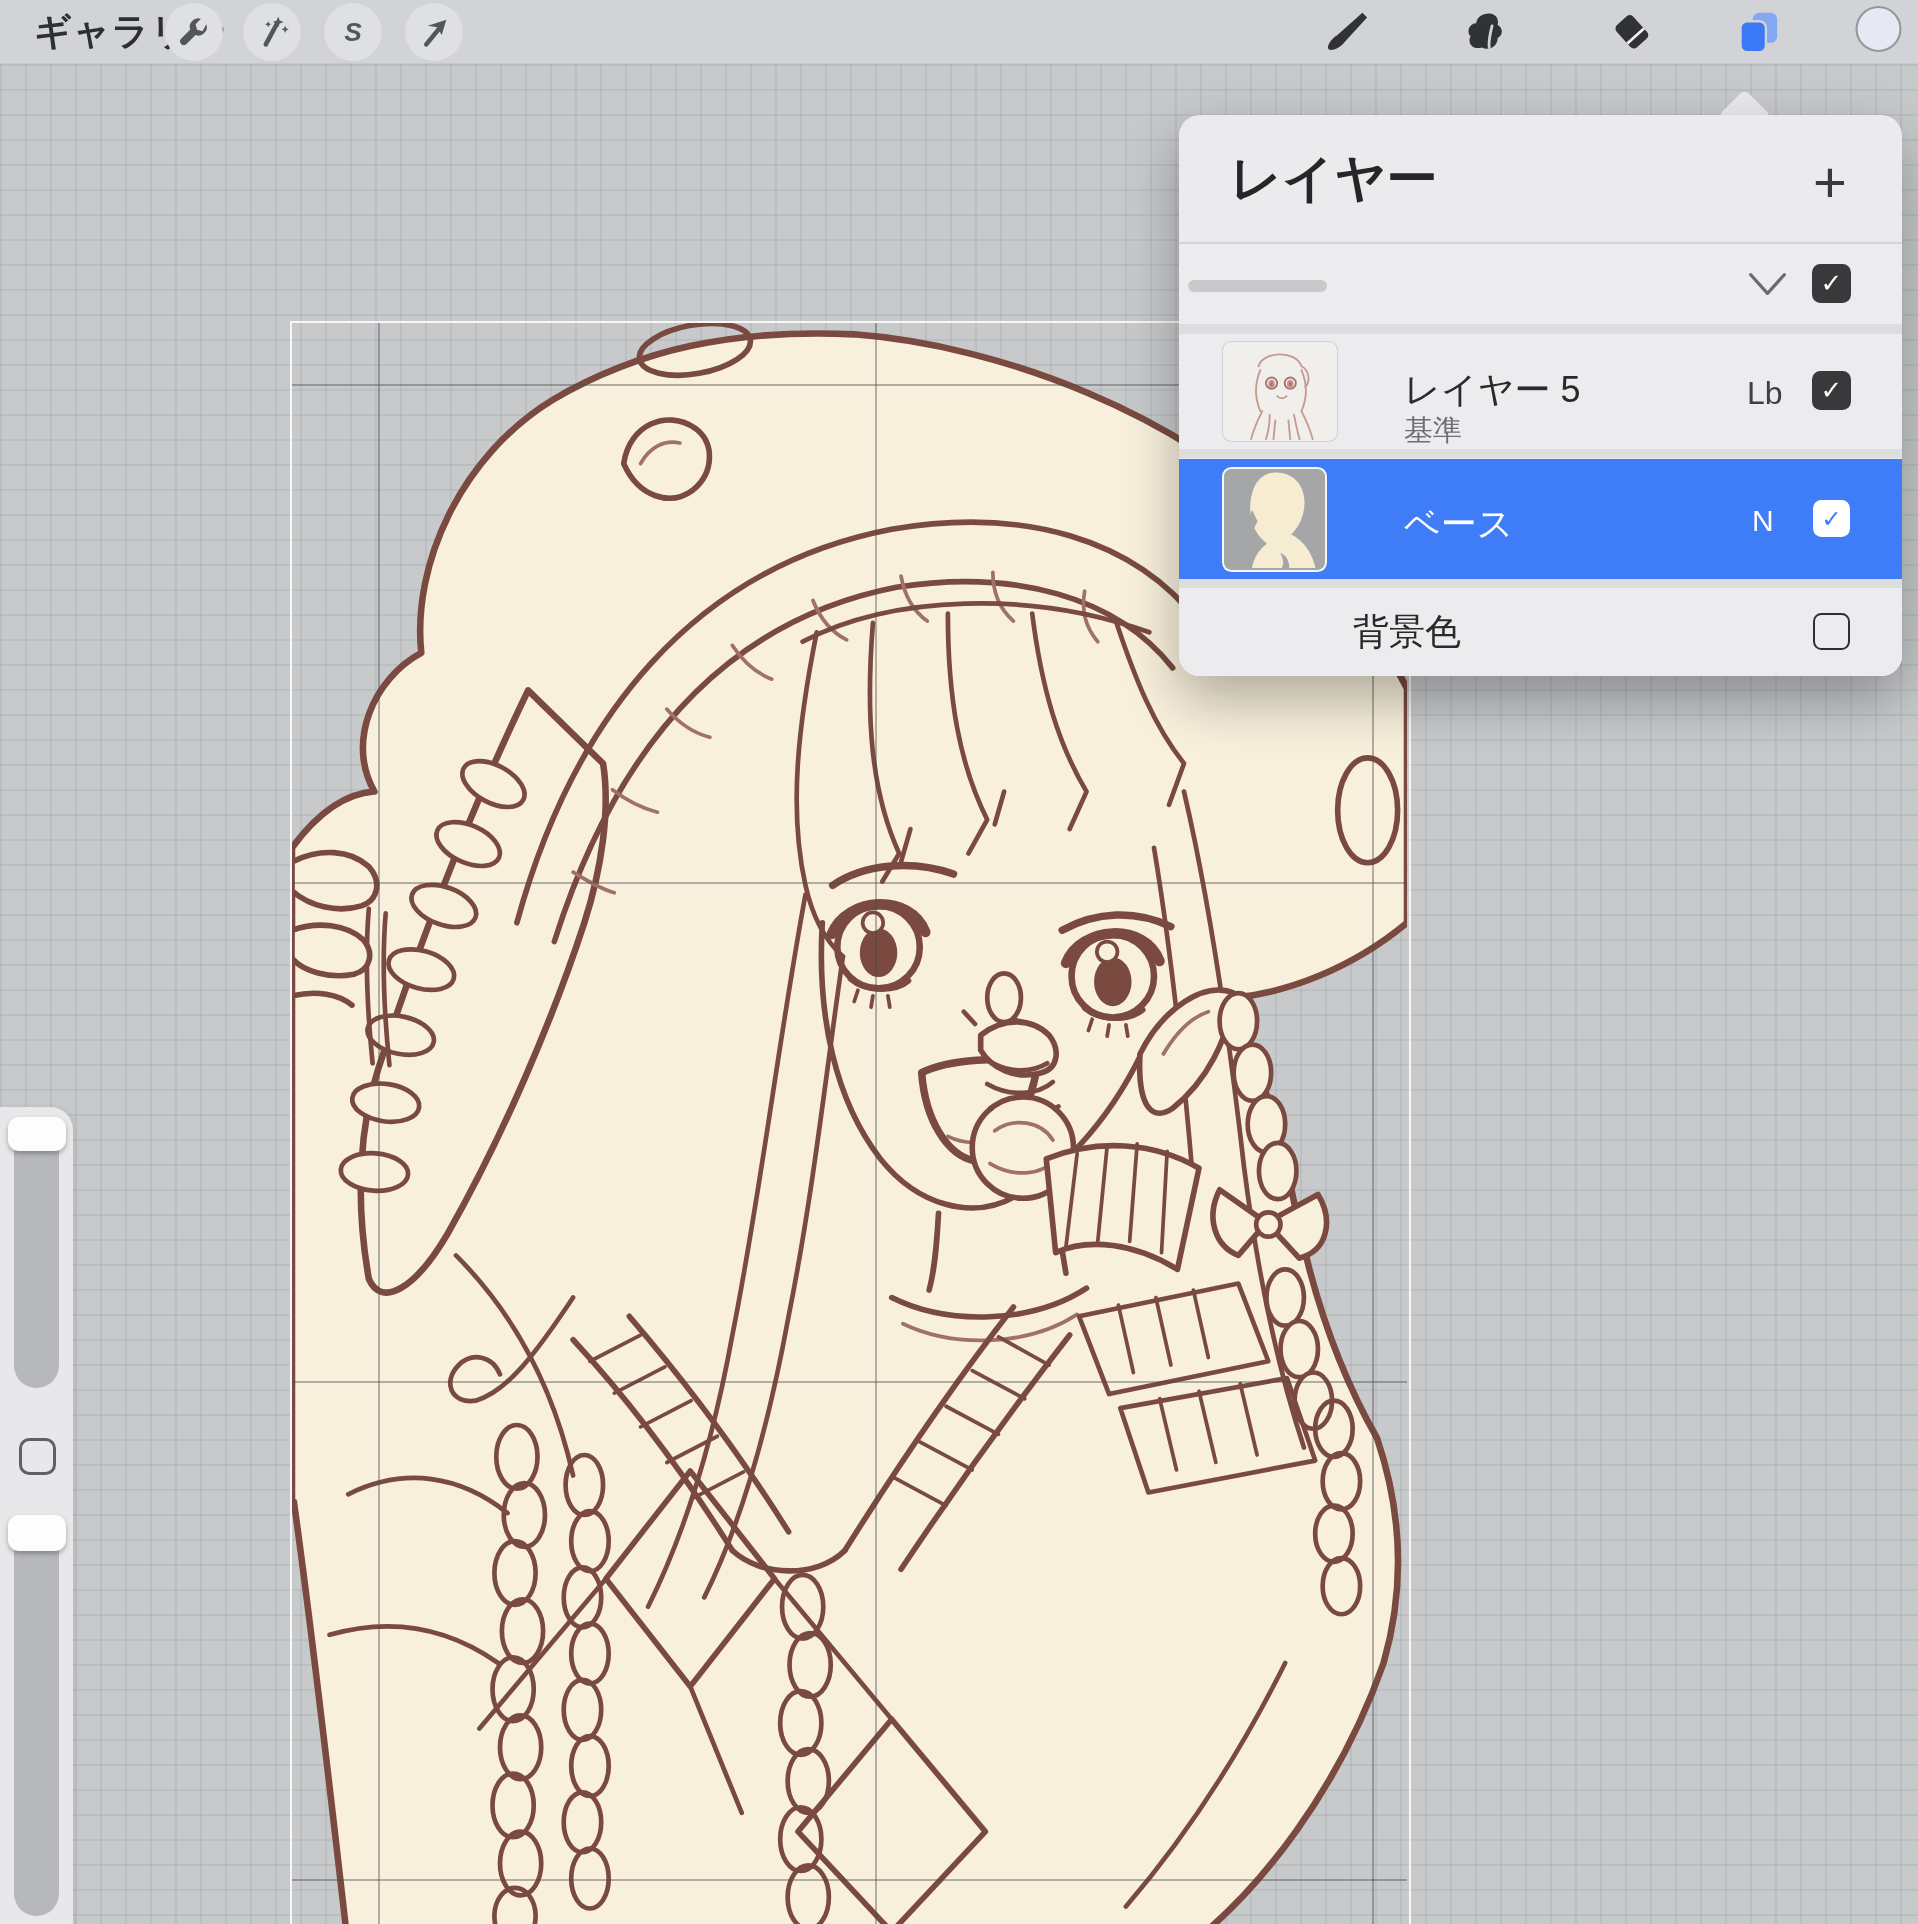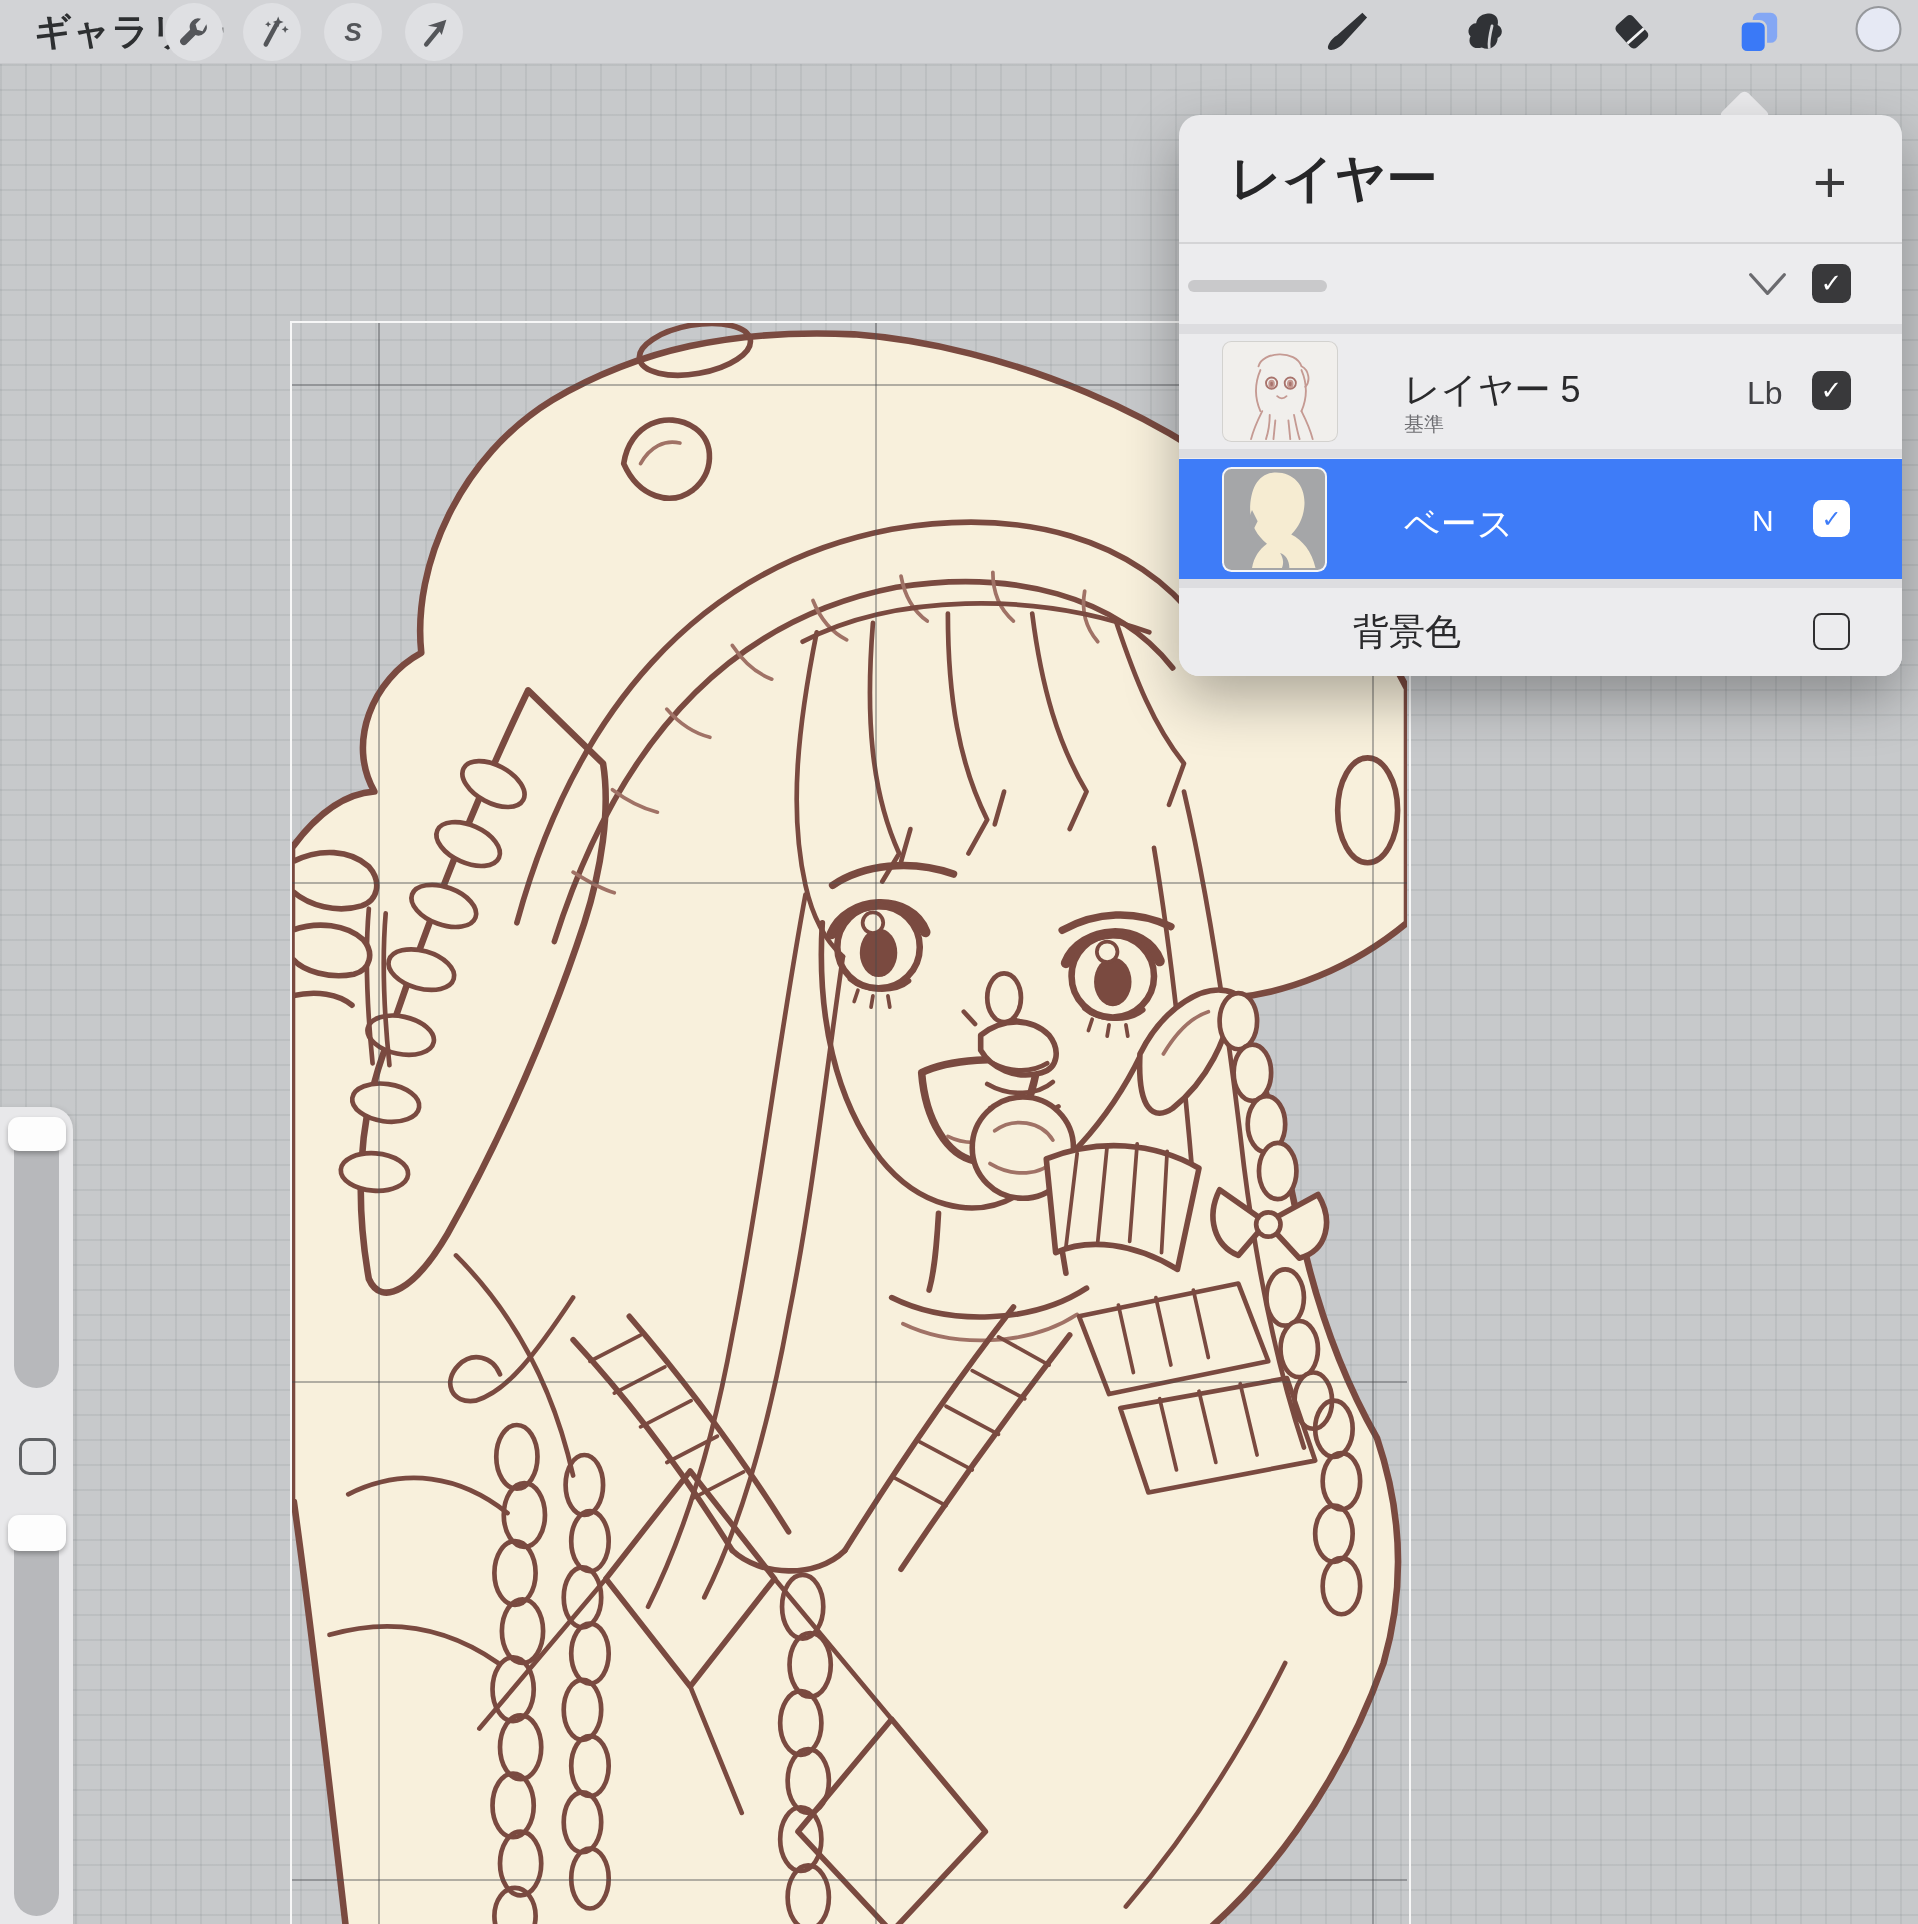--- a/index.html
+++ b/index.html
@@ -380,21 +380,21 @@
           <path d="M58 58 C61 61 65 61 68 58"></path>
           <path d="M42 74 C36 86 32 96 30 104"></path>
             <path d="M84 74 C90 86 94 96 96 104"></path>
           <path d="M50 78 C50 88 48 98 46 104"></path>
             <path d="M76 78 C78 88 80 98 82 104"></path>
           <path d="M56 84 L54 104"></path>
             <path d="M70 84 L72 104"></path>
         </svg>
       </div>
       <div class="row-label" style="left:225px;top:32px;">レイヤー 5</div>
-      <div class="row-label" style="left:225px;top:77px;font-size:20px;color:#6f6f73;">基準</div>
+      <div class="row-label" style="left:225px;top:77px;font-size:29px;color:#6f6f73;">基準</div>
       <div class="blend" style="left:568px;top:41px;">Lb</div>
       <div class="cb dark" style="left:633px;top:37px;">
           <span>✓</span>
         </div>
     </div>
     <div class="band" style="top:334px;height:9.4px;"></div>
 
     <div class="prow" id="row-base" style="top:344px;height:128px;">
       <div class="thumb" style="left:43px;top:7.5px;width:105px;height:105px;background:#a5a6a8;border:2.8px solid rgba(255,255,255,0.9);">
         <svg width="99" height="99" viewBox="0 0 106 106">

